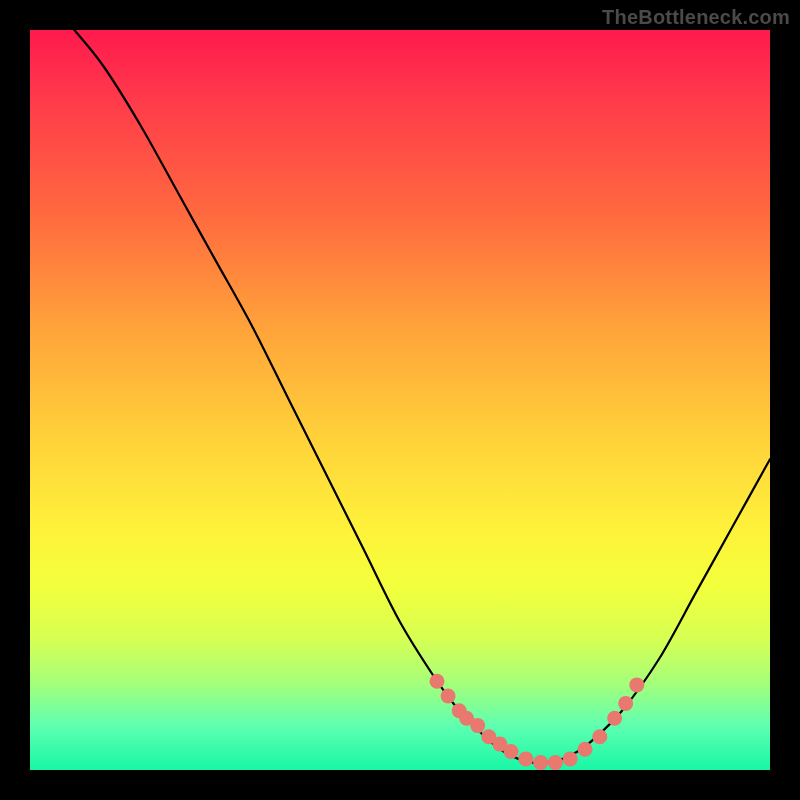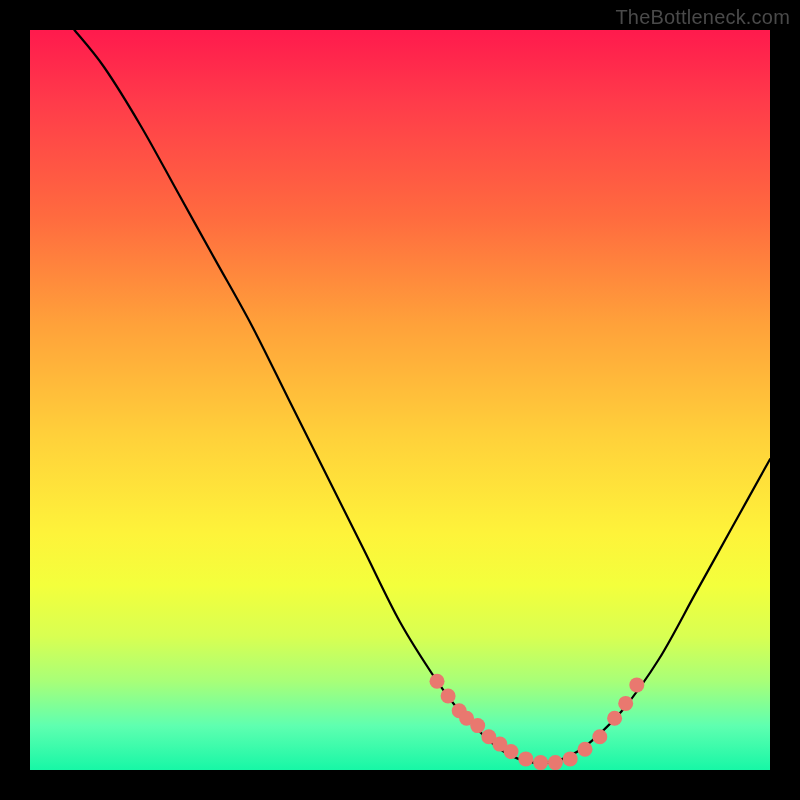--- a/index.html
+++ b/index.html
@@ -28,21 +28,21 @@
       #d8ff52 82%,
       #a8ff78 88%,
       #5fffb0 94%,
       #17f7a6 100%);
   }
   .watermark {
     position: absolute;
     top: 6px;
     right: 10px;
     font-size: 20px;
-    font-weight: normal;
+    font-weight: bold;
     color: #4a4a4a;
     letter-spacing: 0.2px;
   }
   svg.plot {
     position: absolute;
     left: 30px;
     top: 30px;
     width: 740px;
     height: 740px;
     overflow: visible;

